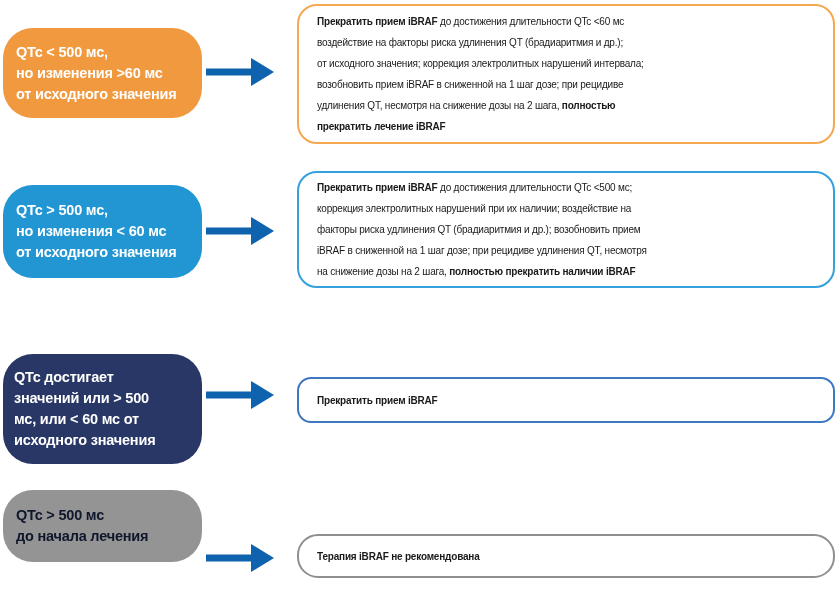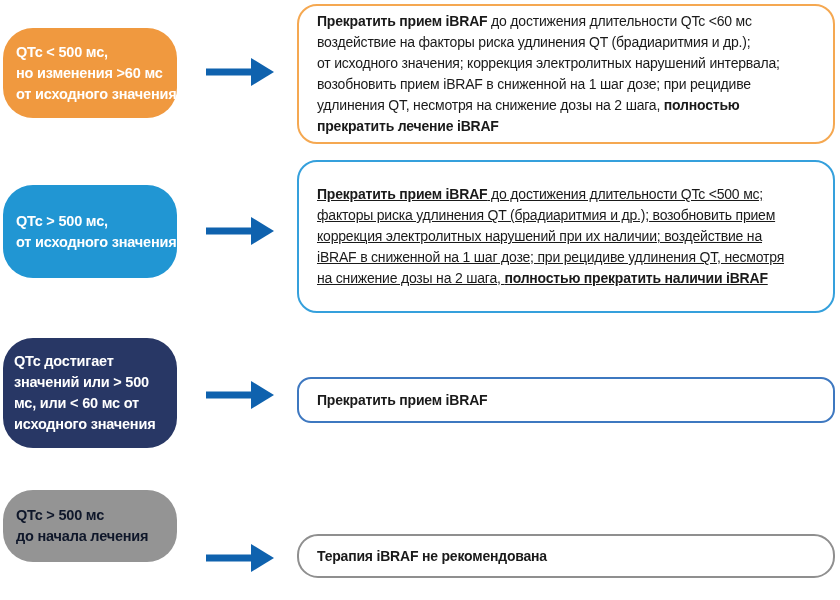--- a/index.html
+++ b/index.html
@@ -5,21 +5,21 @@
   html,body{margin:0;padding:0;background:#ffffff;}
   #canvas{
     position:relative;
     width:840px;height:600px;
     background:#ffffff;
     font-family:"Liberation Sans", sans-serif;
     overflow:hidden;
   }
   .cond-box{
     position:absolute;
-    left:3px;width:174px;
+    left:3px;width:199px;
     border-radius:30px;
     box-sizing:border-box;
     display:flex;flex-direction:column;justify-content:center;
     padding:0 10px 0 13px;
     font-weight:700;
     font-size:14.5px;
     line-height:21px;
     letter-spacing:-0.2px;
   }
   .arrow{
@@ -28,21 +28,21 @@
   }
   .result-box{
     position:absolute;
     left:297px;width:538px;
     background:#ffffff;
     border:2px solid #cccccc;
     box-sizing:border-box;
     display:flex;flex-direction:column;justify-content:center;
     padding:0 16px 0 18px;
     color:#1a1a1a;
-    font-size:14px;
+    font-size:10px;
     line-height:21px;
     letter-spacing:-0.2px;
   }
   .r-lg{border-radius:20px;}
   .r-md{border-radius:14px;}
   .r-sm{border-radius:21px;}
   .tline{white-space:nowrap;}
 </style>
 </head>
 <body>
@@ -64,37 +64,38 @@
       <div class="tline"><span style="font-weight: 700;">Прекратить прием iBRAF</span><span> до достижения длительности QTc &lt;60 мс</span></div>
       <div class="tline"><span>воздействие на факторы риска удлинения QT (брадиаритмия и др.);</span></div>
       <div class="tline"><span>от исходного значения; коррекция электролитных нарушений интервала;</span></div>
       <div class="tline"><span>возобновить прием iBRAF в сниженной на 1 шаг дозе; при рецидиве</span></div>
       <div class="tline"><span>удлинения QT, несмотря на снижение дозы на 2 шага, </span><span style="font-weight: 700; text-align: center;">полностью</span></div>
       <div class="tline"><span style="font-weight: 700;">прекратить лечение iBRAF</span></div>
     </div>
 
   <div class="cond-box" style="top: 185px; height: 93px; background-color: rgb(33, 150, 211); color: rgb(255, 255, 255);">
       <div class="tline"><span>QTc &gt; 500 мс,</span></div>
+      <div class="tline"><span>но изменения &lt; 60 мс</span></div>
       <div class="tline"><span>от исходного значения</span></div>
     </div>
 
   <svg class="arrow" style="top: 216px; color: rgb(15, 98, 174);" viewBox="0 0 68 30">
     <line x1="0" y1="15" x2="47" y2="15" stroke="currentColor" stroke-width="7"></line>
     <polygon points="45,1 68,15 45,29" fill="currentColor"></polygon>
   </svg>
 
-  <div class="result-box r-lg" style="top: 160px; height: 153px; border-color: rgb(53, 160, 220); text-decoration: underline;">
+  <div class="result-box r-lg" style="top: 171px; height: 117px; border-color: rgb(53, 160, 220);">
       <div class="tline"><span style="font-weight: 700;">Прекратить прием iBRAF</span><span> до достижения длительности QTc &lt;500 мс;</span></div>
+      <div class="tline"><span>коррекция электролитных нарушений при их наличии; воздействие на</span></div>
       <div class="tline"><span>факторы риска удлинения QT (брадиаритмия и др.); возобновить прием</span></div>
-      <div class="tline"><span>коррекция электролитных нарушений при их наличии; воздействие на</span></div>
       <div class="tline"><span>iBRAF в сниженной на 1 шаг дозе; при рецидиве удлинения QT, несмотря</span></div>
       <div class="tline"><span>на снижение дозы на 2 шага, </span><span style="font-weight: 700;">полностью прекратить наличии iBRAF</span></div>
     </div>
 
-  <div class="cond-box" style="top: 338px; height: 110px; background-color: rgb(40, 55, 101); color: rgb(255, 255, 255); padding-left: 11px;">
+  <div class="cond-box" style="top: 354px; height: 110px; background-color: rgb(40, 55, 101); color: rgb(255, 255, 255); padding-left: 11px;">
       <div class="tline"><span>QTc достигает</span></div>
       <div class="tline"><span>значений или &gt; 500</span></div>
       <div class="tline"><span>мс, или &lt; 60 мс от</span></div>
       <div class="tline"><span>исходного значения</span></div>
     </div>
 
   <svg class="arrow" style="top: 380px; color: rgb(15, 98, 174);" viewBox="0 0 68 30">
     <line x1="0" y1="15" x2="47" y2="15" stroke="currentColor" stroke-width="7"></line>
     <polygon points="45,1 68,15 45,29" fill="currentColor"></polygon>
   </svg>

